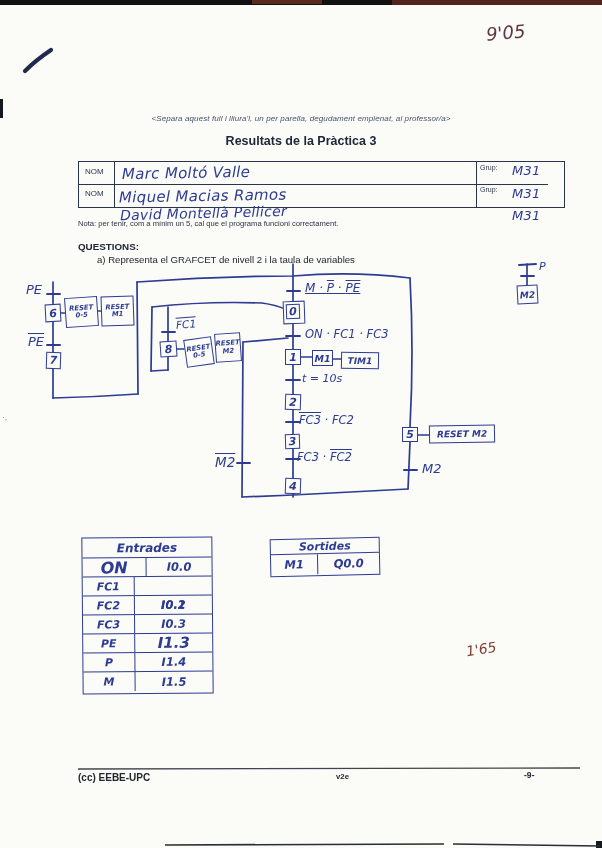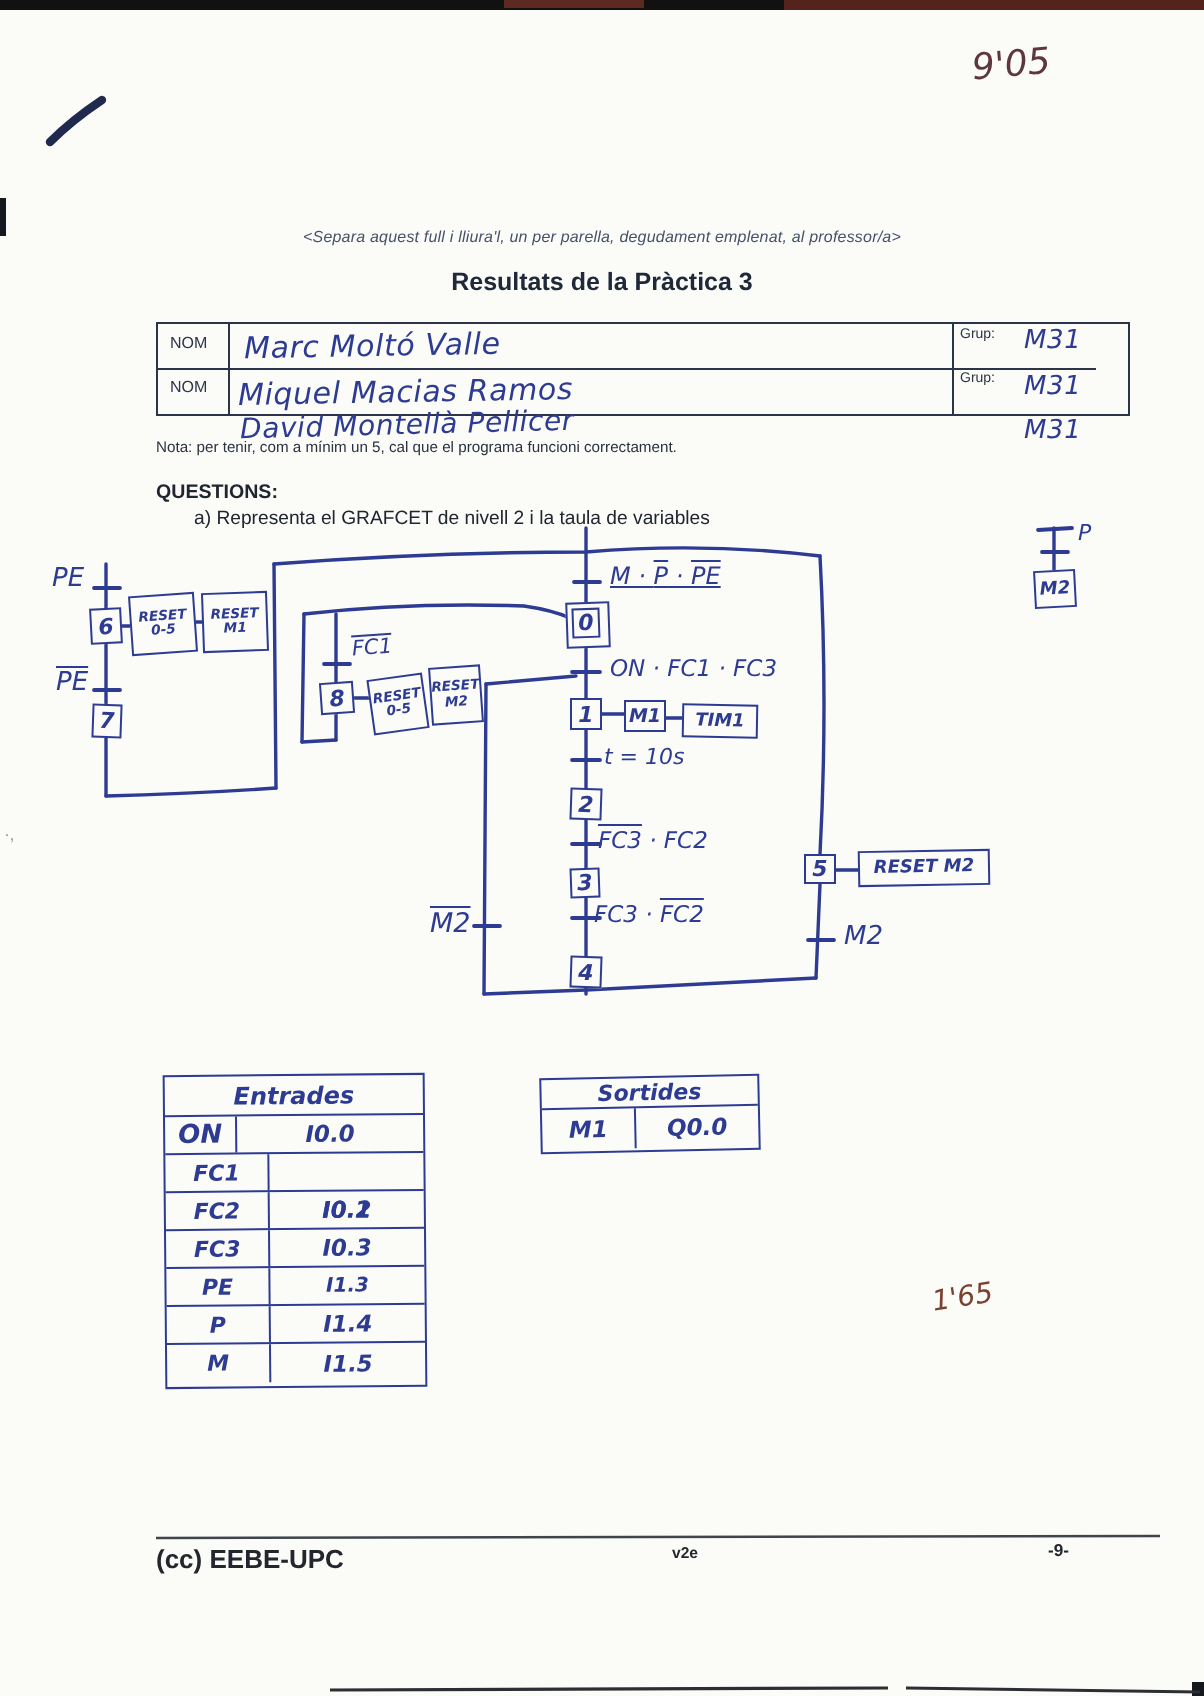--- a/index.html
+++ b/index.html
@@ -176,54 +176,54 @@
   <div class="tlabel" style="left:302px;top:372px;font-size:11px;"><span>t = 10s</span></div>
   <div class="tlabel" style="left:299px;top:413px;font-size:11.5px;"><span class="ov">FC3</span><span> · FC2</span></div>
   <div class="tlabel" style="left:297px;top:450px;font-size:11.5px;"><span>FC3 · </span><span class="ov">FC2</span></div>
   <div class="tlabel" style="left:215px;top:454px;font-size:13.5px;"><span class="ov">M2</span></div>
   <div class="tlabel" style="left:422px;top:461px;font-size:13px;"><span>M2</span></div>
   <div class="tlabel" style="left:539px;top:260px;font-size:11px;"><span>P</span></div>
 
   <div class="htable" style="left:82px;top:537px;width:131px;height:157px;transform:rotate(-0.5deg);">
     <div class="hdr" style="height:20px;font-size:12px;">Entrades</div>
     <div class="row" style="height:19px;">
-      <div class="c1" style="width:36px;font-size:13px;">ON</div>
+      <div class="c1" style="width:64px;font-size:16px;">ON</div>
       <div class="c2" style="font-size:11.5px;">I0.0</div>
     </div>
     <div class="row" style="height:19px;">
       <div class="c1" style="width:52px;font-size:11px;">FC1</div>
       <div class="c2" style="font-size:11.5px;margin-top:28px;">I0.1</div>
     </div>
     <div class="row" style="height:19px;">
       <div class="c1" style="width:52px;font-size:11px;">FC2</div>
       <div class="c2" style="font-size:11.5px;">I0.2</div>
     </div>
     <div class="row" style="height:19px;">
       <div class="c1" style="width:52px;font-size:11px;">FC3</div>
       <div class="c2" style="font-size:11.5px;">I0.3</div>
     </div>
     <div class="row" style="height:19px;">
       <div class="c1" style="width:52px;font-size:11px;">PE</div>
-      <div class="c2" style="font-size:10px;">I1.3</div>
+      <div class="c2" style="font-size:15px;">I1.3</div>
     </div>
     <div class="row" style="height:19px;">
       <div class="c1" style="width:52px;font-size:11px;">P</div>
       <div class="c2" style="font-size:11.5px;">I1.4</div>
     </div>
     <div class="row" style="height:19px;">
       <div class="c1" style="width:52px;font-size:11px;">M</div>
       <div class="c2" style="font-size:11.5px;">I1.5</div>
     </div>
   </div>
 
   <div class="htable" style="left:270px;top:538px;width:110px;height:38px;transform:rotate(-1.2deg);">
     <div class="hdr" style="height:15px;font-size:11px;">Sortides</div>
     <div class="row" style="height:20px;">
       <div class="c1" style="width:47px;font-size:11.5px;">M1</div>
       <div class="c2" style="font-size:11.5px;">Q0.0</div>
     </div>
   </div>
 
-  <div class="abs footer" style="left:78px;top:772px;font-size:13px;">(cc) EEBE-UPC</div>
+  <div class="abs footer" style="left:78px;top:772px;font-size:10px;">(cc) EEBE-UPC</div>
   <div class="abs footer" style="left:296px;top:772px;font-size:7.8px;margin-left:40px;">v2e</div>
   <div class="abs footer" style="left:524px;top:770px;font-size:8.6px;">-9-</div>
 
 </div>
 
 </body></html>

